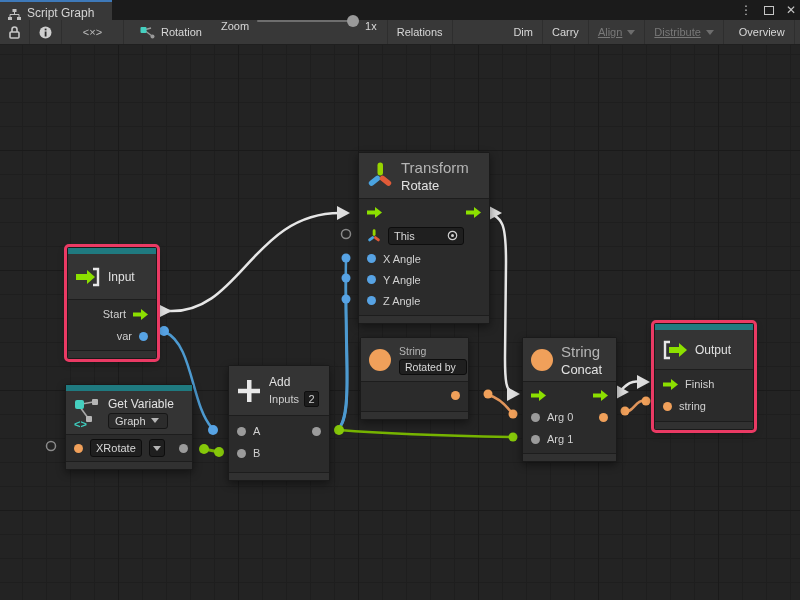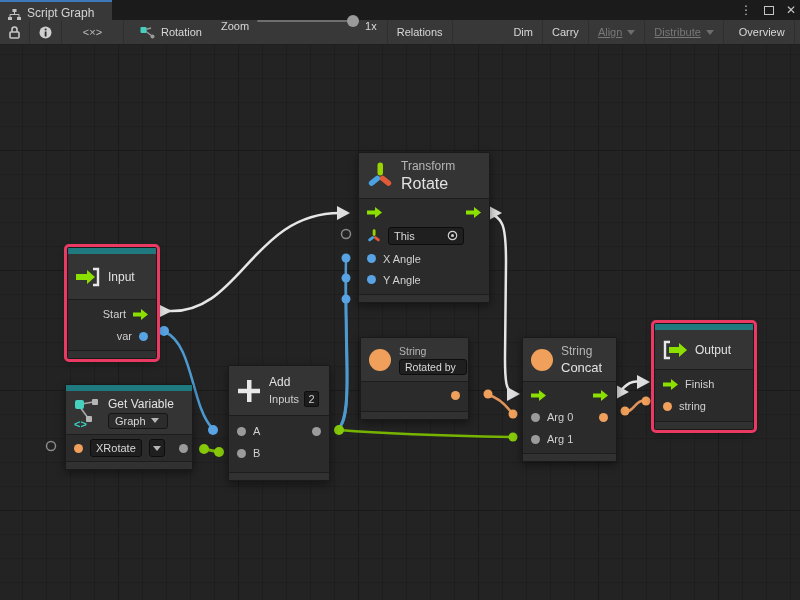--- a/index.html
+++ b/index.html
@@ -42,21 +42,21 @@
 
   .wires { position:absolute; left:0; top:0; width:800px; height:600px; pointer-events:none; }
 
   
   .node { position:absolute; background:#2b2b2b; border:1px solid #1a1a1a; border-radius:2px;
           box-shadow:0 3px 8px rgba(0,0,0,.45); color:#d0d0d0; }
   .node.selected { outline:3px solid #ea3a64; }
   .tealstrip { height:6px; background:#1f7a80; }
   .nhead { background:#343434; display:flex; align-items:center; gap:8px; padding:5px 8px; border-bottom:1px solid #1d1d1d; }
   .ntitle { font-size:12px; color:#e2e2e2; }
-  .nsub { font-size:12px; color:#b5b5b5; margin-bottom:2px; }
+  .nsub { font-size:15px; color:#b5b5b5; margin-bottom:2px; }
   .nbody { background:#2b2b2b; }
   .nfoot { height:8px; background:#313131; border-top:1px solid #1d1d1d; }
   .prow { display:flex; align-items:center; height:22px; padding:0 8px; gap:7px; font-size:11px; color:#d0d0d0; }
   .prow.right { justify-content:flex-end; }
   .vdot { width:9px; height:9px; border-radius:50%; flex:0 0 auto; }
   .vdot.blue { background:#57a3e4; } .vdot.orange { background:#f0a05a; }
   .vdot.gray { background:#9b9b9b; }
   .spacer { flex:1; }
   .field { background:#1f1f1f; border:1px solid #0d0d0d; border-radius:3px; color:#d8d8d8;
            font-size:11px; display:flex; align-items:center; padding:1px 5px; height:18px; }
@@ -290,21 +290,21 @@
 
   <div class="node" style="left:358px; top:152px; width:132px;">
     <div class="nhead" style="height:46px">
       <svg width="26" height="27" viewBox="0 0 26 27">
         <rect x="10.5" y="0.5" width="5.5" height="13" rx="2.75" fill="#97d400"></rect>
         <rect x="1" y="16" width="13" height="5.5" rx="2.75" fill="#4aa3e0" transform="rotate(-38 7.5 18.75)"></rect>
         <rect x="12" y="16" width="13" height="5.5" rx="2.75" fill="#e05a38" transform="rotate(38 18.5 18.75)"></rect>
       </svg>
       <div>
         <div class="nsub">Transform</div>
-        <div class="ntitle" style="font-size:16px">Rotate</div>
+        <div class="ntitle" style="font-size:13px">Rotate</div>
       </div>
     </div>
     <div class="nbody" style="padding:2px 0 4px 0">
       <div class="prow" style="height:22px">
         <svg width="15" height="11" viewBox="0 0 15 11">
           <rect x="0" y="3.5" width="8" height="4" fill="#8ce000"></rect>
             <polygon points="8,0 15,5.5 8,11" fill="#8ce000"></polygon>
         </svg>
         <span class="spacer"></span>
         <svg width="15" height="11" viewBox="0 0 15 11">
@@ -326,20 +326,24 @@
           </svg>
         </span>
       </div>
       <div class="prow" style="height:21px">
         <span class="vdot blue"></span>
         <span>X Angle</span>
       </div>
       <div class="prow" style="height:21px">
         <span class="vdot blue"></span>
         <span>Y Angle</span>
+      </div>
+      <div class="prow" style="height:21px">
+        <span class="vdot blue"></span>
+        <span>Z Angle</span>
       </div>
     </div>
     <div class="nfoot"></div>
   </div>
 
   <div class="node" style="left:360px; top:337px; width:109px;">
     <div class="nhead" style="height:44px">
       <span class="iconcircle"></span>
       <div>
         <div class="nsub" style="font-size:10.5px">String</div>

